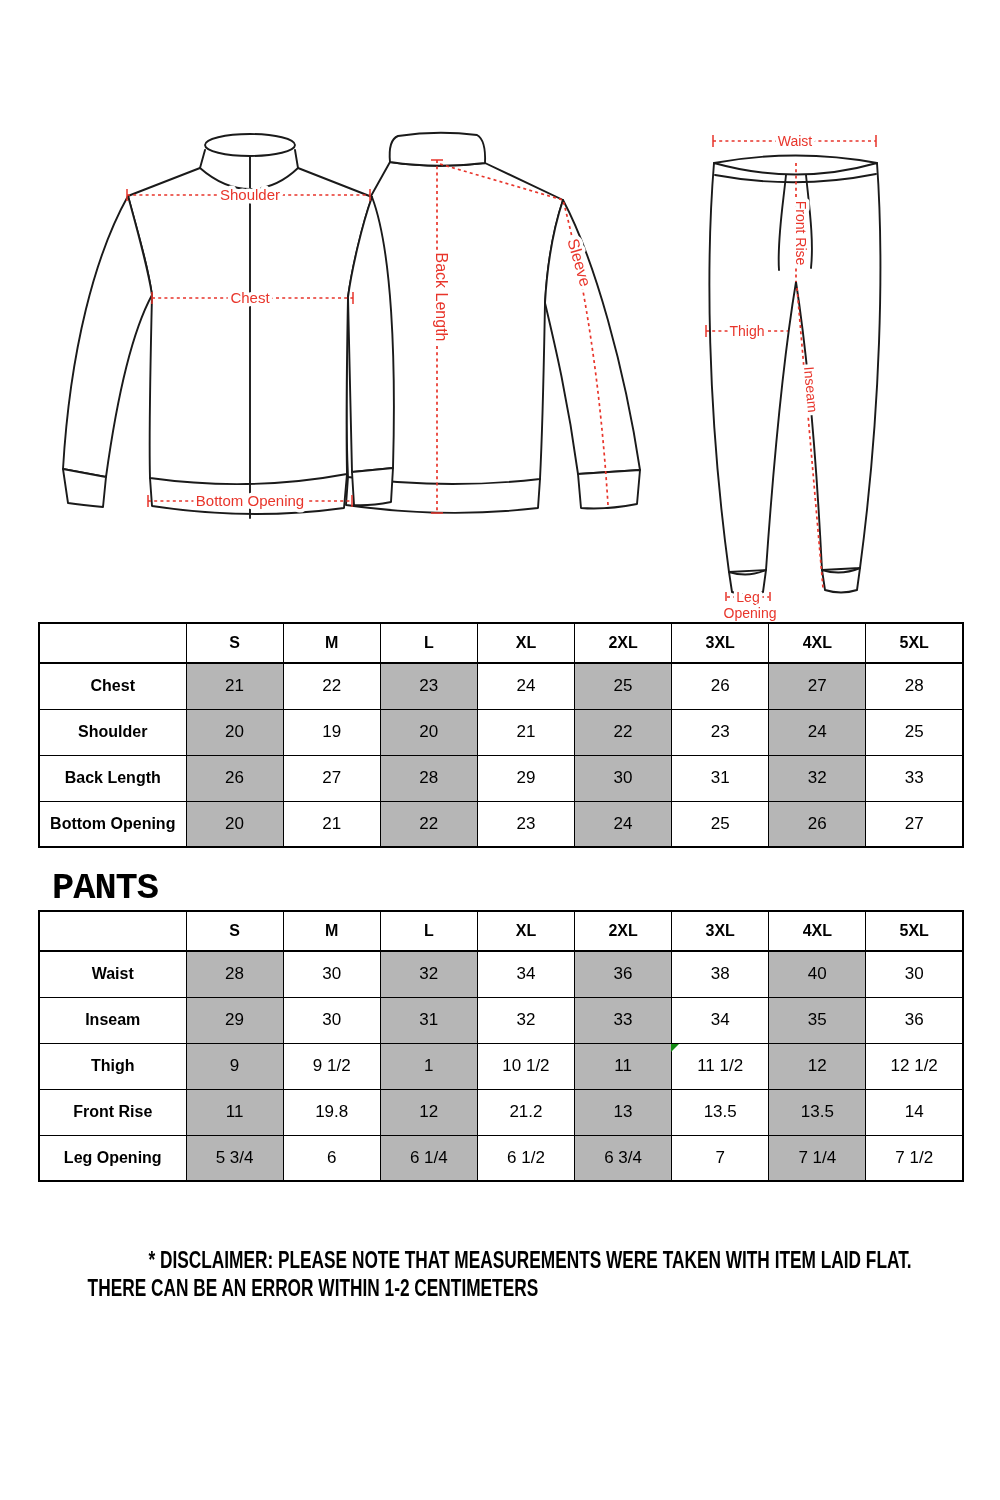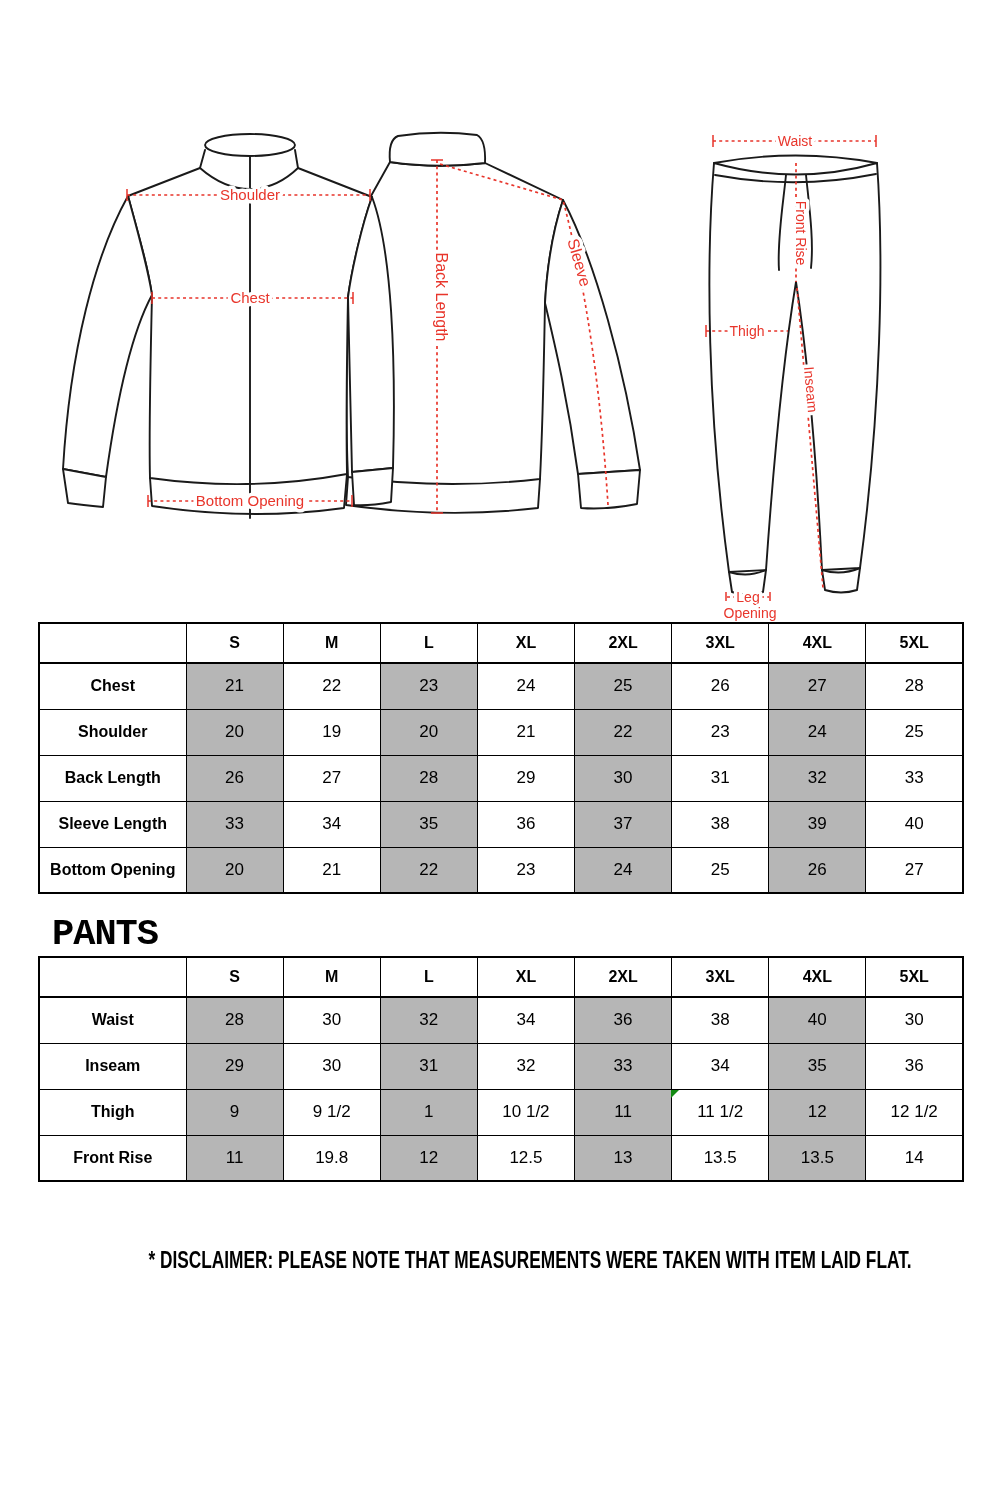--- a/index.html
+++ b/index.html
@@ -193,31 +193,20 @@
           <td class="shade">26</td>
           <td>27</td>
           <td class="shade">28</td>
           <td>29</td>
           <td class="shade">30</td>
           <td>31</td>
           <td class="shade">32</td>
           <td>33</td>
         </tr>
         <tr>
-          <th>Sleeve Length</th>
-          <td class="shade">33</td>
-          <td>34</td>
-          <td class="shade">35</td>
-          <td>36</td>
-          <td class="shade">37</td>
-          <td>38</td>
-          <td class="shade">39</td>
-          <td>40</td>
-        </tr>
-        <tr>
           <th>Bottom Opening</th>
           <td class="shade">20</td>
           <td>21</td>
           <td class="shade">22</td>
           <td>23</td>
           <td class="shade">24</td>
           <td>25</td>
           <td class="shade">26</td>
           <td>27</td>
         </tr>
@@ -284,25 +273,37 @@
           <td class="shade">11</td>
           <td>11 1/2<span class="corner-marker"></span></td>
           <td class="shade">12</td>
           <td>12 1/2</td>
         </tr>
         <tr>
           <th>Front Rise</th>
           <td class="shade">11</td>
           <td>19.8</td>
           <td class="shade">12</td>
-          <td>12.5</td>
+          <td>21.2</td>
           <td class="shade">13</td>
           <td>13.5</td>
           <td class="shade">13.5</td>
           <td>14</td>
         </tr>
+        <tr>
+          <th>Leg Opening</th>
+          <td class="shade">5 3/4</td>
+          <td>6</td>
+          <td class="shade">6 1/4</td>
+          <td>6 1/2</td>
+          <td class="shade">6 3/4</td>
+          <td>7</td>
+          <td class="shade">7 1/4</td>
+          <td>7 1/2</td>
+        </tr>
       </tbody>
     </table>
 </section>
 
 <div class="disclaimer">
   <div><span class="squeeze">* DISCLAIMER: PLEASE NOTE THAT MEASUREMENTS WERE TAKEN WITH ITEM LAID FLAT.</span></div>
+  <div><span class="squeeze">THERE CAN BE AN ERROR WITHIN 1-2 CENTIMETERS</span></div>
 </div>
 
 </body></html>

